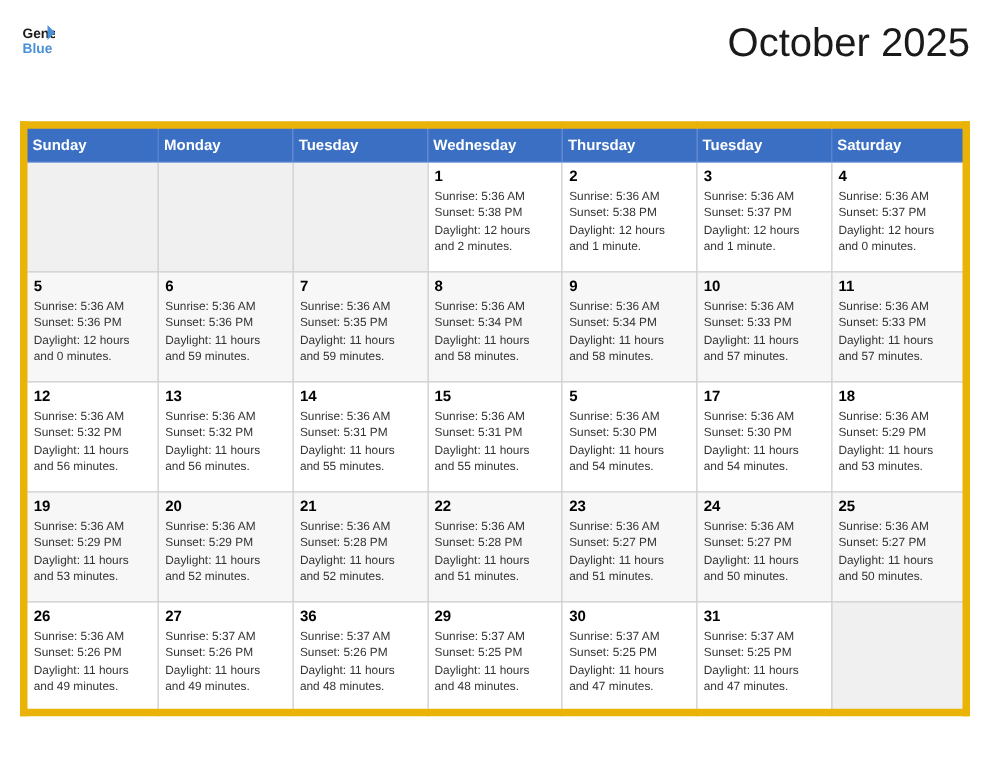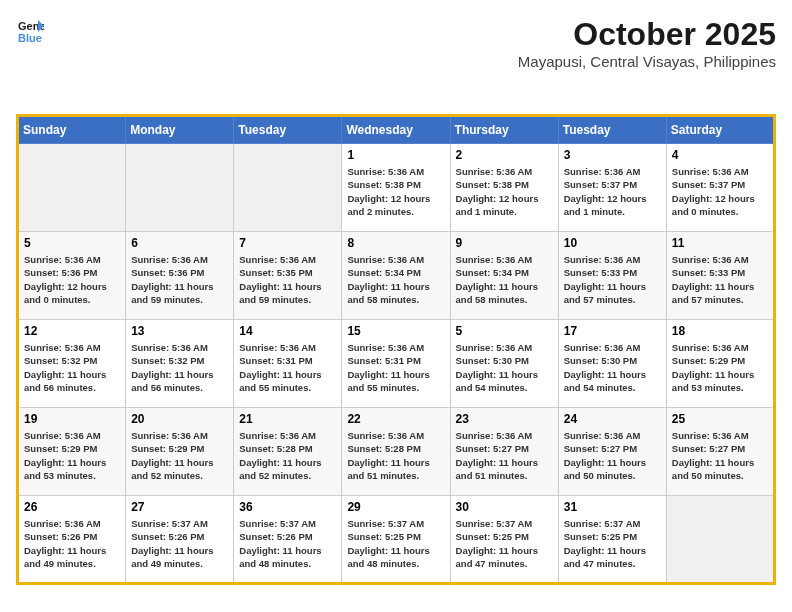--- a/index.html
+++ b/index.html
@@ -23,31 +23,31 @@
     }
     .logo-icon {
       width: 28px;
       height: 28px;
     }
     .title-area {
       text-align: right;
     }
     .month-title {
       font-size: 32px;
-      font-weight: bold;
+      font-weight: normal;
       color: #1a1a1a;
     }
     .location-title {
       font-size: 15px;
       color: #444;
     }
     .calendar {
       width: 100%;
       border-collapse: collapse;
-      border: 3px solid #eab308;
+      border: 6px solid #eab308;
       margin-top: 44px;
     }
     .calendar th {
       background: #3a6fc4;
       color: #fff;
       font-size: 12px;
       font-weight: bold;
       padding: 6px 4px;
       text-align: left;
       border: 1px solid #5580cc;
@@ -68,40 +68,38 @@
     .day-number {
       font-size: 12px;
       font-weight: bold;
       margin-bottom: 3px;
       color: #000;
     }
     .day-info {
       font-size: 9.5px;
       color: #333;
       line-height: 1.4;
-      font-weight: bold;
     }
     .empty-cell {
       background: #f0f0f0 !important;
     }
   </style>
 </head>
 <body>
 
 <div class="header">
   <div class="logo">
     <svg class="logo-icon" viewBox="0 0 28 28">
       <text x="2" y="14" font-size="11" font-weight="bold" fill="#1a1a1a">General</text>
       <text x="2" y="26" font-size="11" font-weight="bold" fill="#4a90d9">Blue</text>
       <polygon points="22,4 28,10 22,16" fill="#4a90d9"></polygon>
     </svg>
   </div>
   <div class="title-area">
     <div class="month-title">October 2025</div>
-    <div class="location-title">Mayapusi, Central Visayas, Philippines</div>
   </div>
 </div>
 
 <table class="calendar">
   <thead>
     <tr>
     <th>Sunday</th>
         <th>Monday</th>
         <th>Tuesday</th>
         <th>Wednesday</th>

